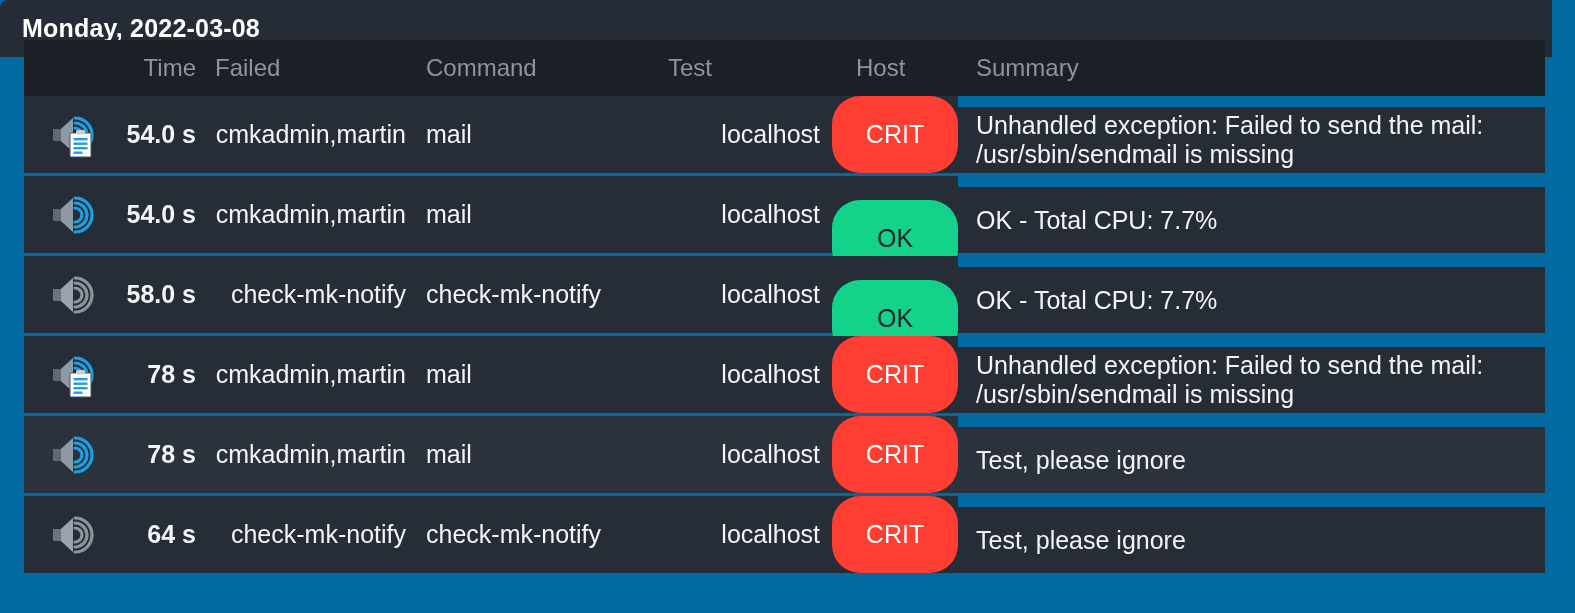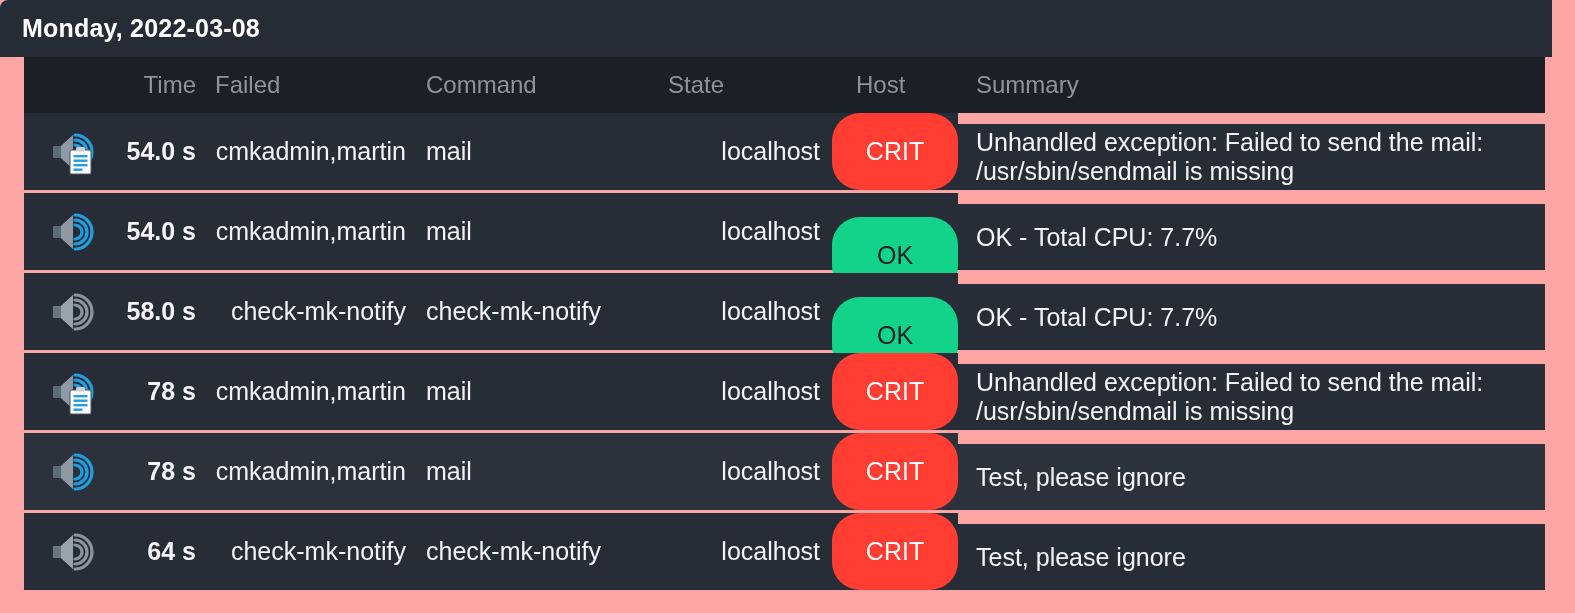--- a/index.html
+++ b/index.html
@@ -13,21 +13,21 @@
     overflow: hidden;
     font-family: "Liberation Sans", sans-serif;
     -webkit-font-smoothing: antialiased;
   }
 
   
   .page {
     position: relative;
     width: 1575px;
     height: 613px;
-    background: #fca5a5;
+    background: #0369a1;
   }
 
   
   .titlebar {
     position: absolute;
     left: 0;
     top: 0;
     width: 1552px;
     height: 57px;
     background: #262c35;
@@ -41,21 +41,21 @@
     font-size: 25px;
     font-weight: bold;
     letter-spacing: 0.2px;
     padding-left: 22px;
   }
 
   
   .table {
     position: absolute;
     left: 24px;
-    top: 57px;
+    top: 40px;
     width: 1521px;
   }
 
   .row {
     display: flex;
     align-items: stretch;
     width: 1521px;
   }
 
   
@@ -171,21 +171,21 @@
   <div class="titlebar">
     <div class="titlebar-text">Monday, 2022-03-08</div>
   </div>
 
   <div class="table">
     <div class="row header-row">
       <div class="cell c-icon"></div>
       <div class="cell c-time">Time</div>
       <div class="cell c-contact">Failed</div>
       <div class="cell c-command">Command</div>
-      <div class="cell c-host">State</div>
+      <div class="cell c-host">Test</div>
       <div class="cell c-state">Host</div>
       <div class="cell c-summary">Summary</div>
     </div>
 
     <div id="rows-container">
         <div class="row data-row">
           <div class="cell c-icon">
             <svg class="icon-wrap" viewBox="0 0 46 46" xmlns="http://www.w3.org/2000/svg">
               <path d="M4 17 L12 17 L24 6 L24 40 L12 29 L4 29 Z" fill="#5d6b78"></path>
               <path d="M24 6 L24 40 L12 29 L12 17 Z" fill="#8d9aa6"></path>

